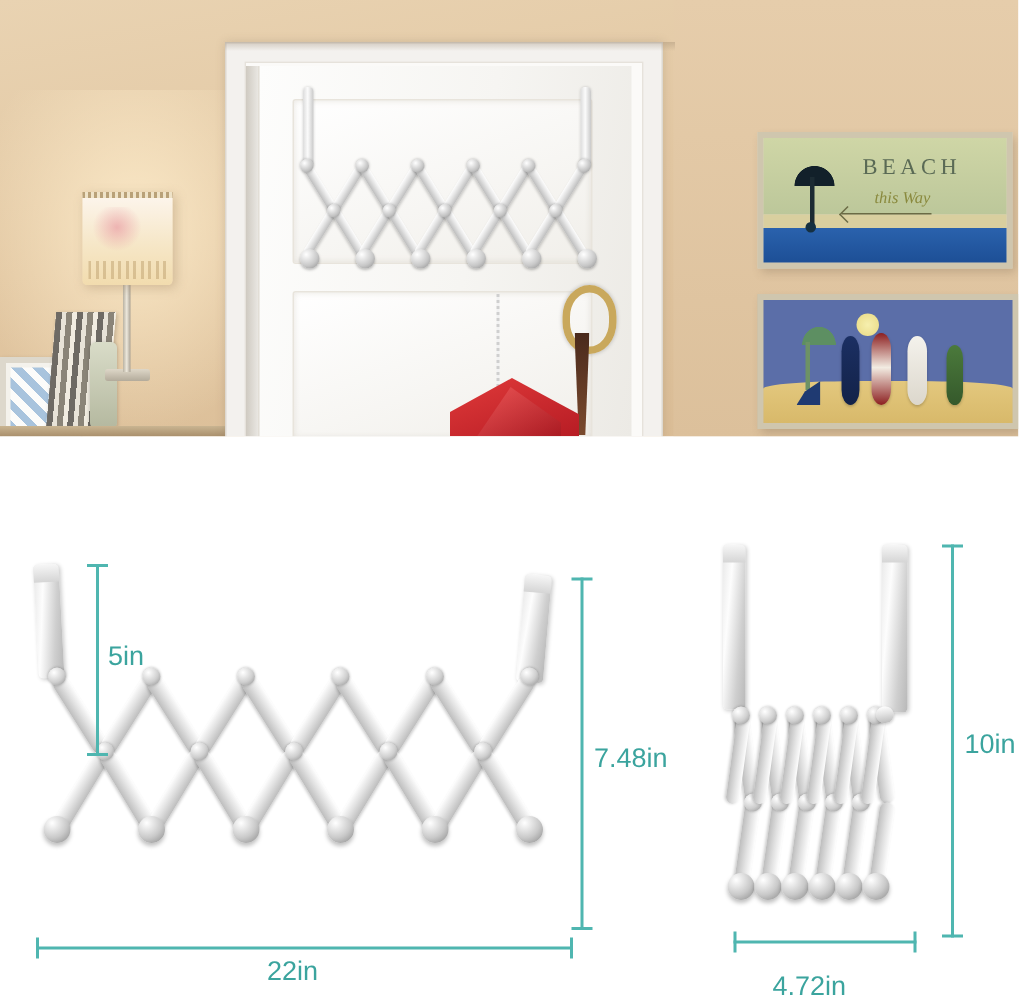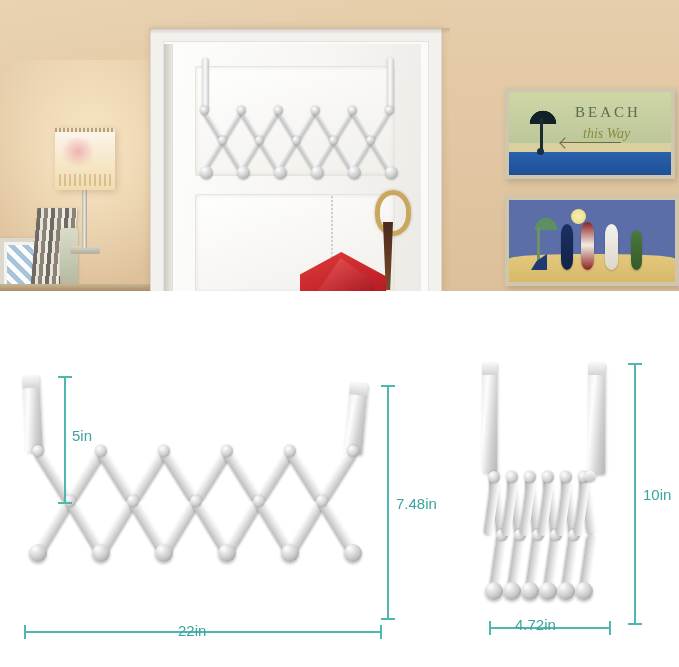--- a/index.html
+++ b/index.html
@@ -97,21 +97,21 @@
         background:linear-gradient(180deg,#cfd6a6,#bcc79a);}
   #art1-sand{position:absolute;left:0;top:62%;right:0;height:10%;background:#d9cf9f;}
   #art1-sea{position:absolute;left:0;top:72%;right:0;bottom:0;background:linear-gradient(180deg,#2a62ad,#1d4f96);}
   #art1 .palm-trunk{position:absolute;left:31px;top:26px;width:3px;height:34px;background:#1c2b33;}
   #art1 .palm-leaf{position:absolute;left:18px;top:16px;width:32px;height:16px;
         background:radial-gradient(ellipse at 50% 100%,#12202a 0 58%,transparent 60%);}
   #art1 .palm-dot{position:absolute;left:28px;top:56px;width:7px;height:7px;border-radius:50%;background:#153041;}
   #art1 .beach-word{position:absolute;left:66px;top:12px;color:#5a6a55;
         font-family:"Liberation Serif","DejaVu Serif",serif;font-size:15px;letter-spacing:3px;}
   #art1 .thisway{position:absolute;left:74px;top:34px;color:#8a8a3e;
-        font-family:"Liberation Serif","DejaVu Serif",serif;font-style:italic;font-size:14px;}
+        font-family:"Liberation Serif","DejaVu Serif",serif;font-style:italic;font-size:11px;}
   #art1 .arrow{position:absolute;left:52px;top:50px;width:60px;height:1px;background:#6b6b45;}
   #art1 .arrow:before{content:"";position:absolute;left:0;top:-3px;width:7px;height:7px;
         border-left:1px solid #6b6b45;border-bottom:1px solid #6b6b45;transform:rotate(45deg);}
 
   
   #art2{position:absolute;left:505px;top:196px;width:166px;height:82px;
         background:#c8bda4;border:4px solid #cfc6ae;box-shadow:2px 3px 6px rgba(120,100,75,.3);}
   #art2-sky{position:absolute;left:0;top:0;right:0;height:72%;background:#5b6ea8;}
   #art2-sand{position:absolute;left:0;top:66%;right:0;bottom:0;
         background:linear-gradient(180deg,#e3c87e,#d8b96a);border-radius:40% 40% 0 0/18% 18% 0 0;}
@@ -133,21 +133,21 @@
 
   #title{position:absolute;left:0;top:14px;width:679px;text-align:center;
          font-size:30px;font-weight:bold;letter-spacing:1.2px;color:#2db7dd;
          font-family:"Liberation Sans","DejaVu Sans",sans-serif;}
 
   
   .dim-v{position:absolute;width:2px;background:#4fb6b0;}
   .dim-h{position:absolute;height:2px;background:#4fb6b0;}
   .cap-h{position:absolute;width:14px;height:2px;background:#4fb6b0;}
   .cap-v{position:absolute;width:2px;height:14px;background:#4fb6b0;}
-  .dim-label{position:absolute;color:#3ba49e;font-size:15px;
+  .dim-label{position:absolute;color:#3ba49e;font-size:18px;
              font-family:"Liberation Sans","DejaVu Sans",sans-serif;white-space:nowrap;}
 
   
   .hangarm{position:absolute;border-radius:3px;
      background:linear-gradient(95deg,#e8e8e8,#fdfdfd 30%,#cfcfcf 70%,#b8b8b8);
      box-shadow:1px 1px 3px rgba(0,0,0,.22);}
   .hangarm:after{content:"";position:absolute;left:0;top:0;width:100%;height:12px;
      background:linear-gradient(180deg,#f7f7f7,#d5d5d5);border-radius:3px 3px 0 0;}
   .slat{position:absolute;height:10px;border-radius:6px;transform-origin:0 50%;
      background:linear-gradient(180deg,#fdfdfd,#e2e2e2 45%,#bdbdbd);
@@ -353,25 +353,25 @@
     <div class="dim-label" style="left:72px;top:136px;">5in</div>
 
     <div class="dim-v" style="left:387px;top:94px;height:235px;"></div>
     <div class="cap-h" style="left:381px;top:94px;"></div>
     <div class="cap-h" style="left:381px;top:327px;"></div>
     <div class="dim-label" style="left:396px;top:204px;">7.48in</div>
 
     <div class="dim-h" style="left:24px;top:340px;width:358px;"></div>
     <div class="cap-v" style="left:24px;top:334px;"></div>
     <div class="cap-v" style="left:380px;top:334px;"></div>
-    <div class="dim-label" style="left:178px;top:331px;">22in</div>
+    <div class="dim-label" style="left:178px;top:346px;">22in</div>
 
     <div class="dim-v" style="left:634px;top:72px;height:262px;"></div>
     <div class="cap-h" style="left:628px;top:72px;"></div>
     <div class="cap-h" style="left:628px;top:332px;"></div>
     <div class="dim-label" style="left:643px;top:195px;">10in</div>
 
     <div class="dim-h" style="left:489px;top:336px;width:122px;"></div>
     <div class="cap-v" style="left:489px;top:330px;"></div>
     <div class="cap-v" style="left:609px;top:330px;"></div>
-    <div class="dim-label" style="left:515px;top:325px;">4.72in</div>
+    <div class="dim-label" style="left:515px;top:356px;">4.72in</div>
   </div>
 </div>
 
 </body></html>

